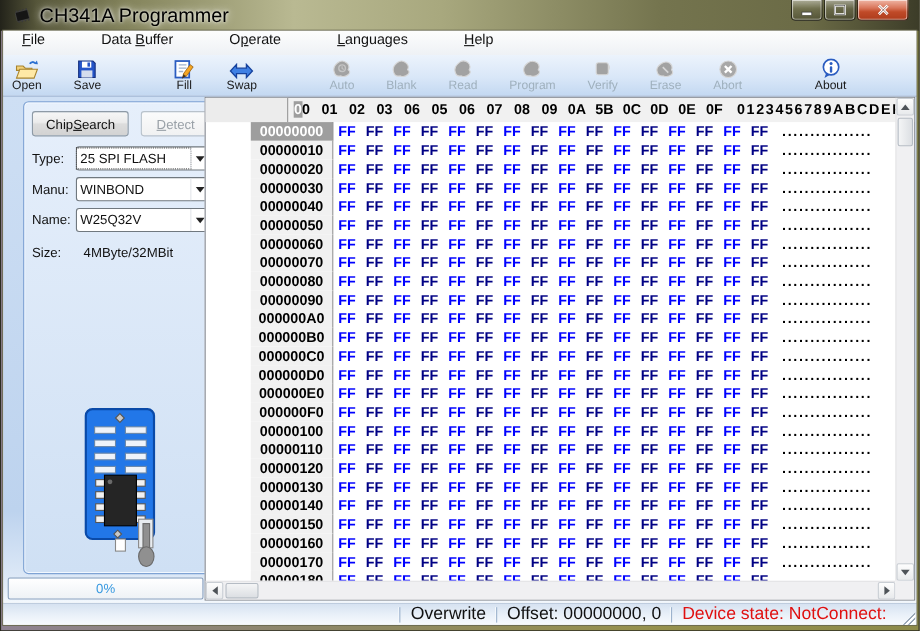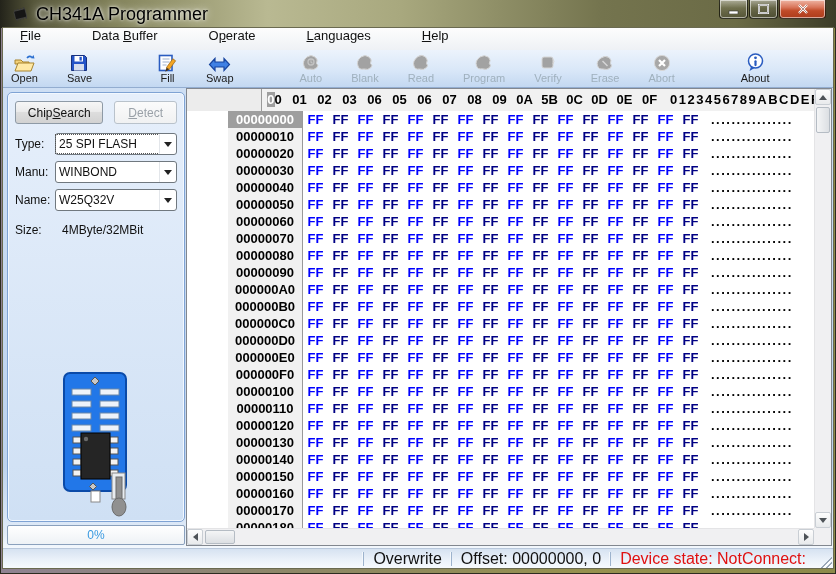--- a/index.html
+++ b/index.html
@@ -30,21 +30,21 @@
   .toolbar{height:38px;background:linear-gradient(180deg,#ecf3fc 0%,#d9e7f8 55%,#c3d8f1 100%);
     border-bottom:1px solid #93add0;display:flex;align-items:flex-start;padding-left:8px;gap:29px;}
   .tbtn{width:59px;height:36px;display:flex;flex-direction:column;align-items:center;justify-content:center;gap:1px;}
   .tbtn .ticon{height:19px;display:flex;align-items:flex-end;justify-content:center;}
   .tbtn .tlabel{font-size:11px;color:#1a1a1a;line-height:11px;}
   .tbtn.disabled .tlabel{color:#9fb0bd;}
   .tsep{width:1px;height:29px;background:#8fa5c2;box-shadow:1px 0 0 #f5f9ff;margin:0 4px;}
   
   .main{position:relative;height:460px;background:linear-gradient(180deg,#cedff4 0%,#bdd3ee 82%,#e2ecf8 97%,#f3f8fd 100%);}
   
-  .sidebar{position:absolute;left:4px;top:4px;width:178px;height:430px;border:1px solid #7fa3d4;border-radius:5px;
+  .sidebar{position:absolute;left:18px;top:4px;width:178px;height:430px;border:1px solid #7fa3d4;border-radius:5px;
     background:linear-gradient(180deg,#e6effb,#cfe0f4);box-shadow:inset 0 0 0 1px #f2f8ff;}
   .btn-row{display:flex;gap:11px;margin:8px 7px 9px 7px;}
   .pushbtn{height:23px;font-size:12px;color:#111;border:1px solid #8e9aa6;border-radius:3px;
     background:linear-gradient(180deg,#f6f6f6,#ebebeb 45%,#dddddd 50%,#d2d2d2);
     display:flex;align-items:center;justify-content:center;}
   .pushbtn.primary{width:89px;}
   .pushbtn.disabled{width:63px;background:linear-gradient(180deg,#fbfbfb,#f0f1f2);border-color:#b9c2cb;color:#9aa1a8;}
   .pushbtn u{text-decoration:underline;}
   .field-row{display:flex;align-items:center;margin:0 7px 6px 7px;height:22px;font-size:12px;}
   .field-row .flabel{width:40px;color:#111;}

